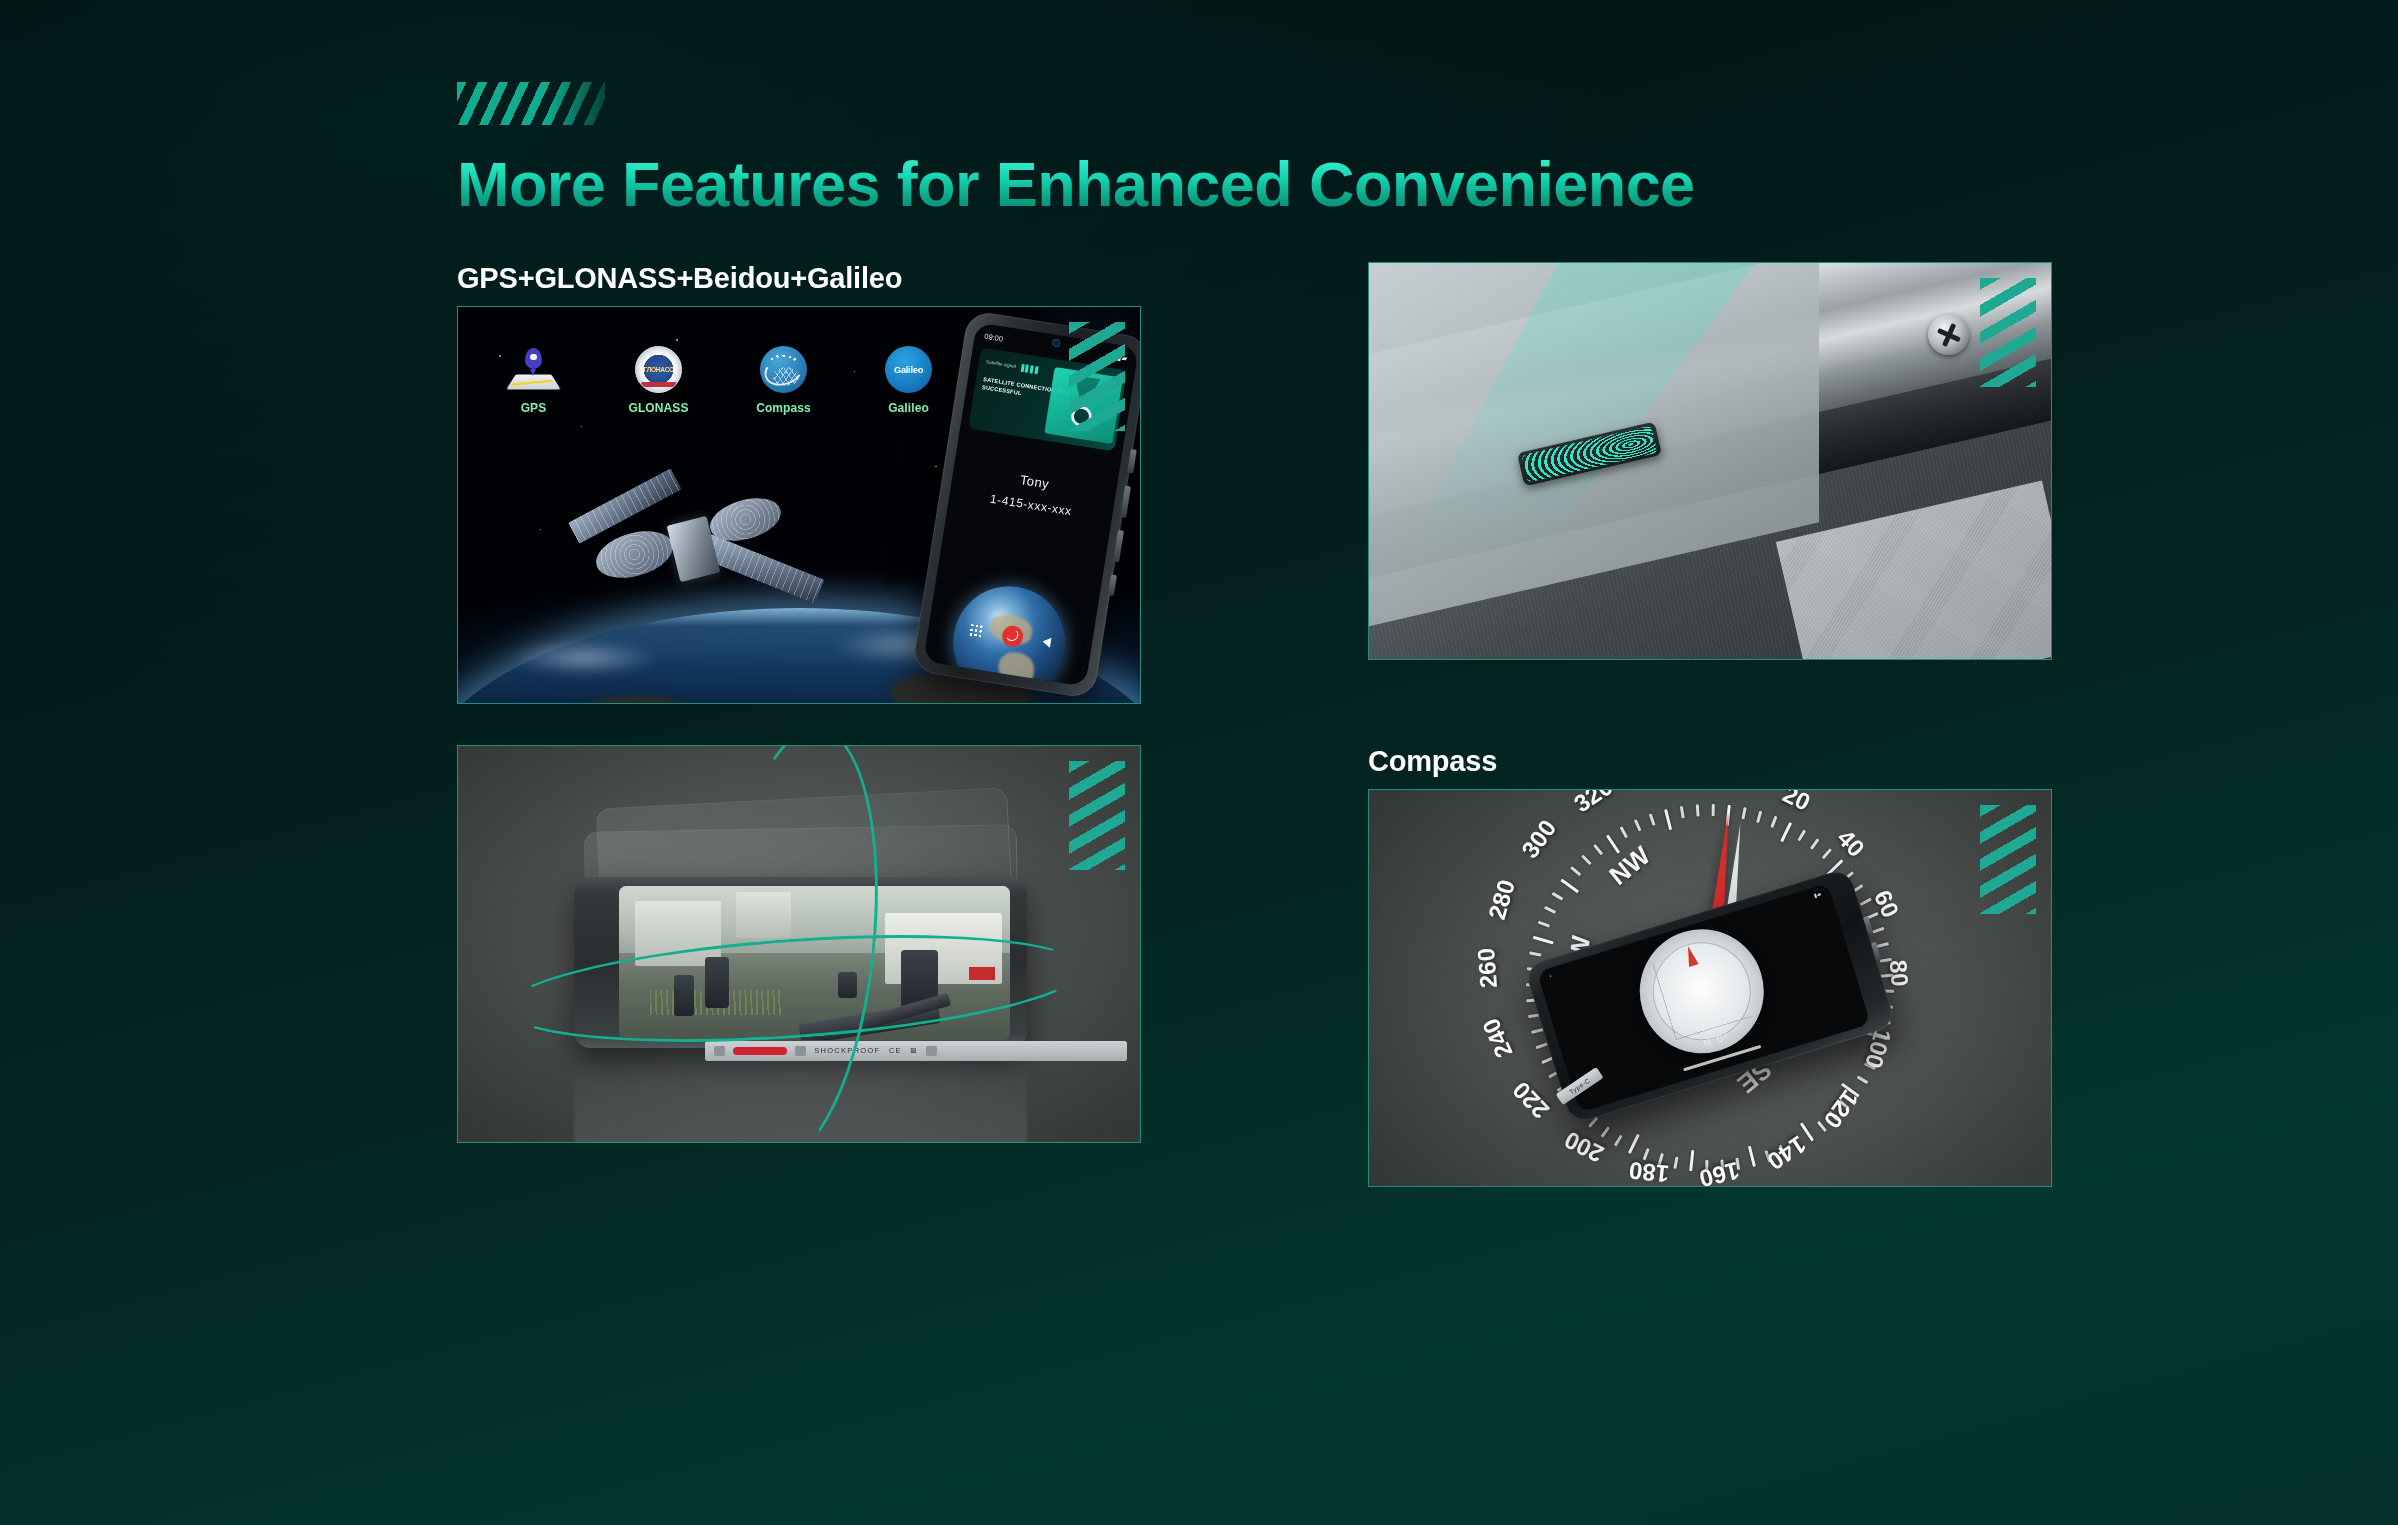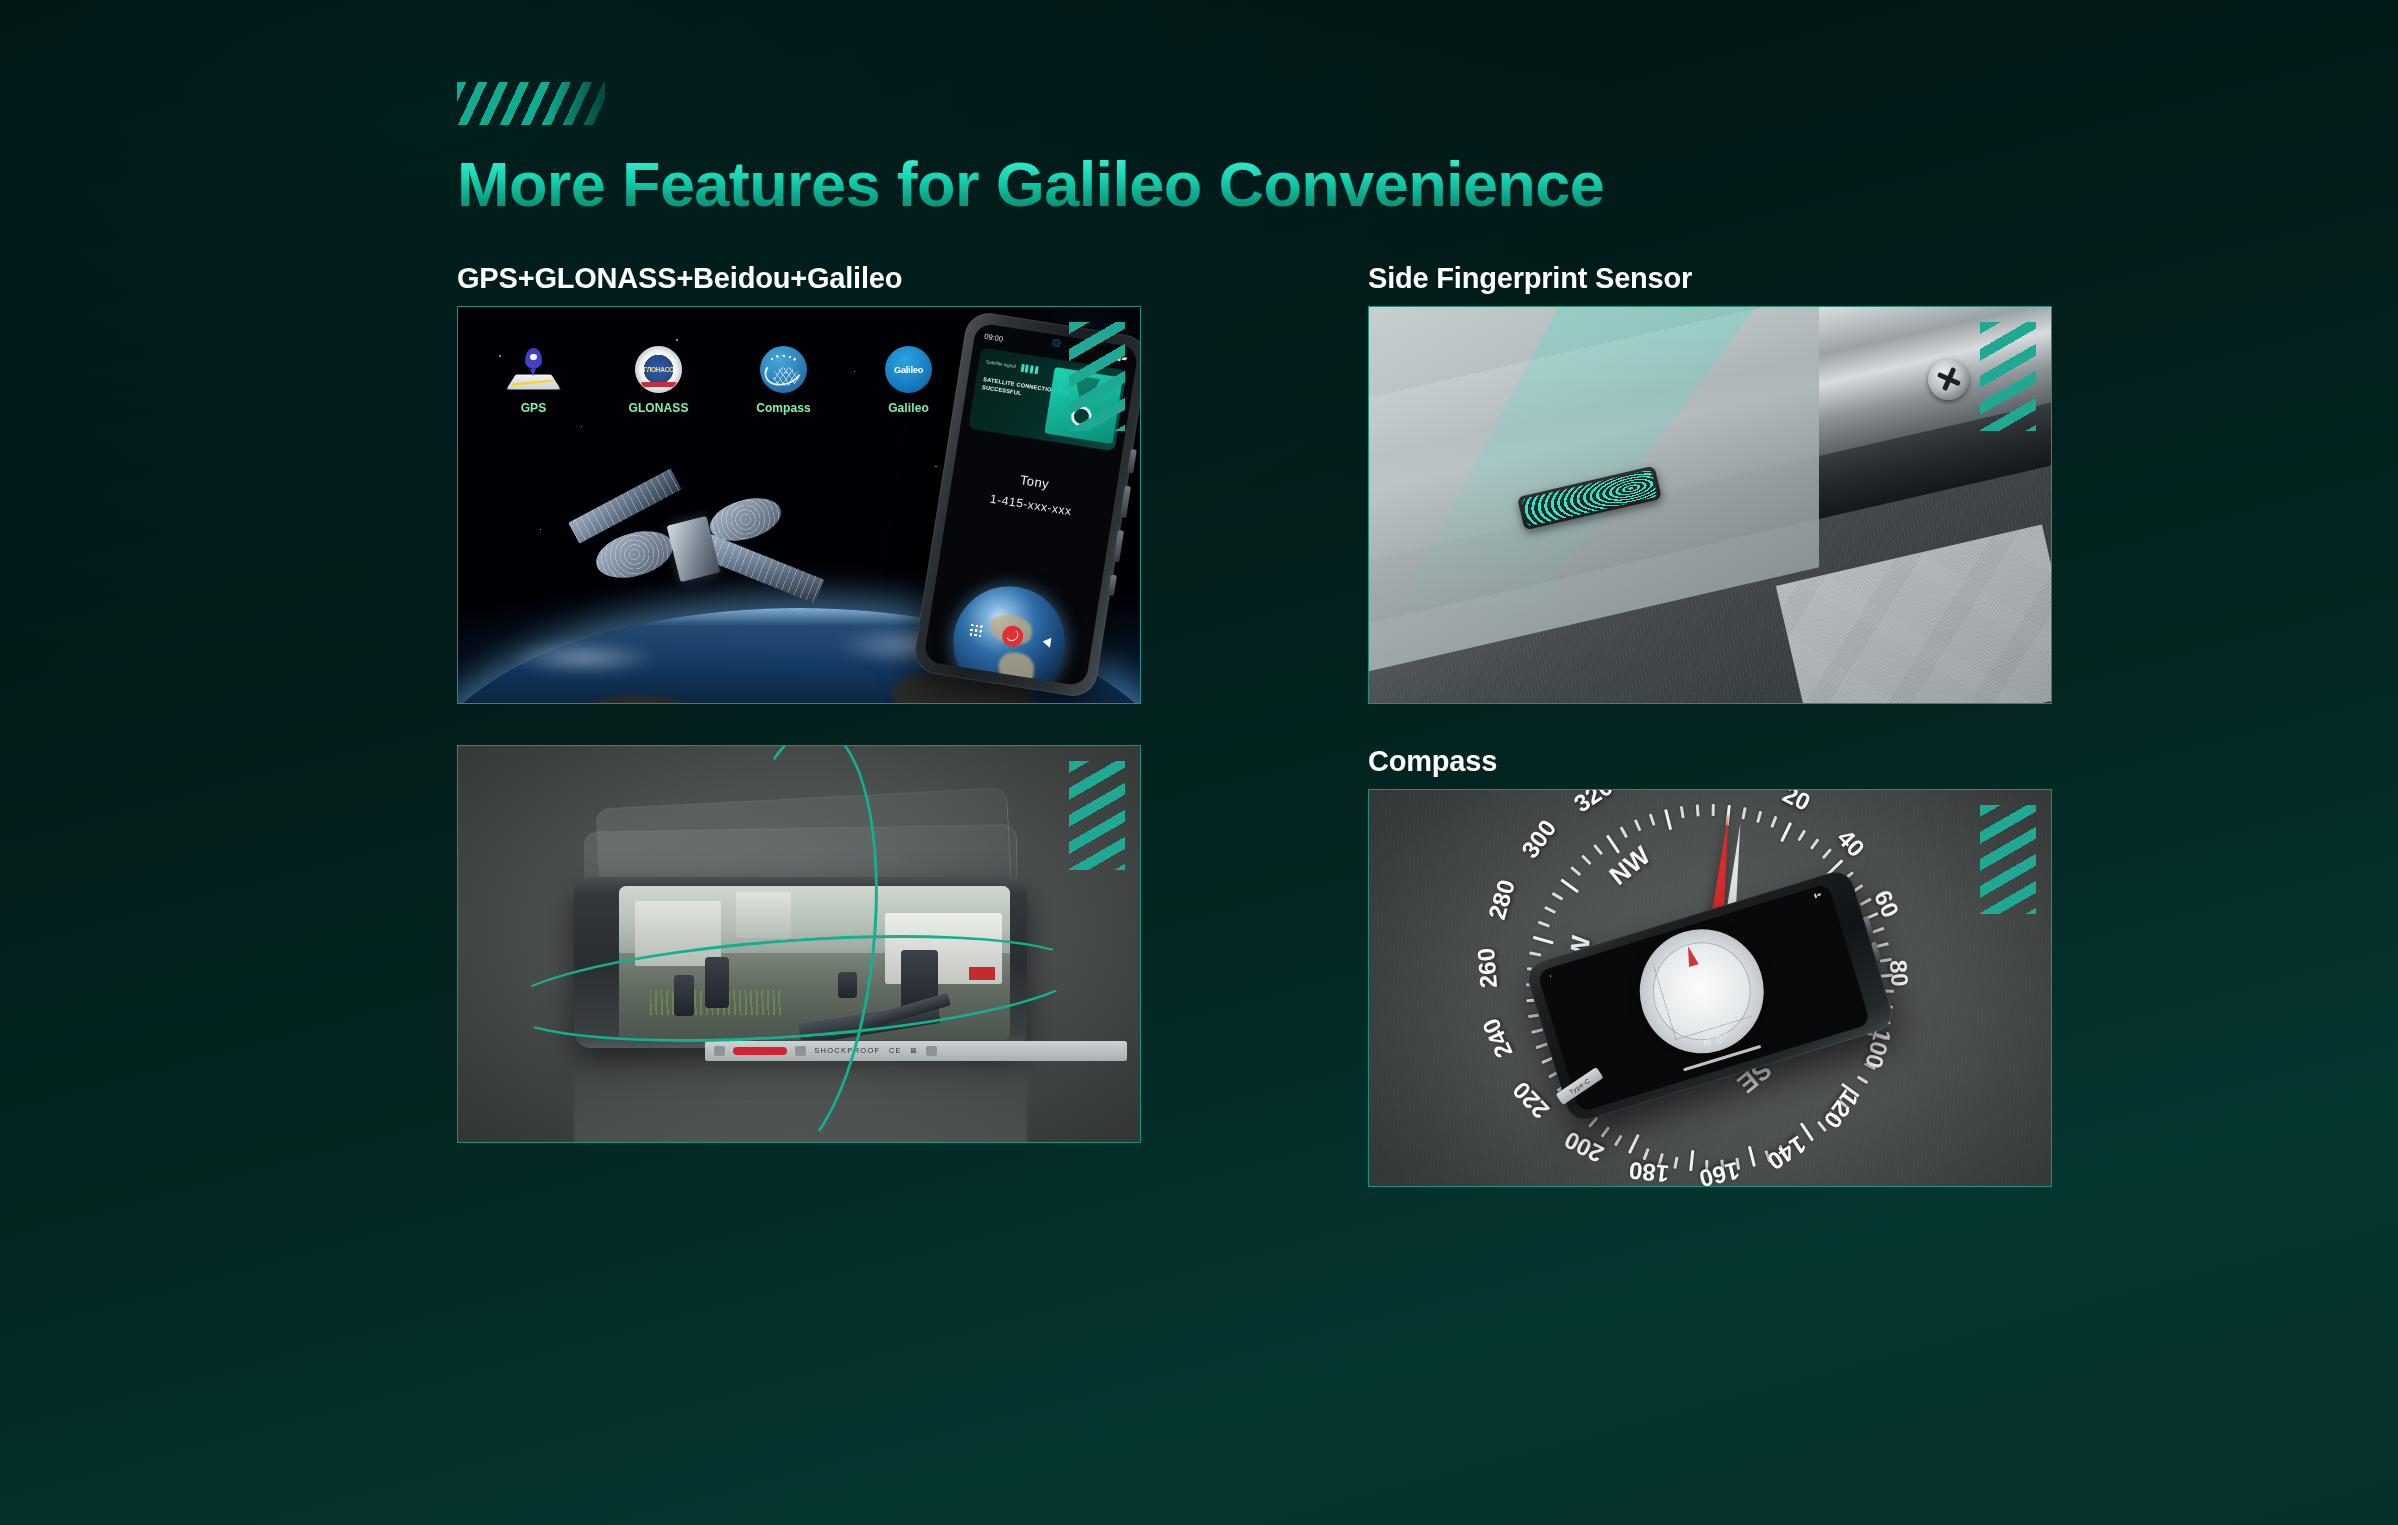--- a/index.html
+++ b/index.html
@@ -515,21 +515,21 @@
   .cmp-phone .sidekeys i { display:block; width:4.7px; height:19px; margin-bottom:7.5px;
       background:linear-gradient(180deg,#787f84,#3c4246); border-radius:1.9px; }
 </style>
 </head>
 <body>
 
 <div class="page">
 
   <div class="header">
     <div class="hatch-mark"></div>
-    <h1 class="main-title">More Features for Galileo Convenience</h1>
+    <h1 class="main-title">More Features for Enhanced Convenience</h1>
   </div>
 
   <div class="grid">
 
     <div class="cell">
       <div class="cell-label">GPS+GLONASS+Beidou+Galileo</div>
       <div class="card gps-card">
         <div class="card-inner">
           <div class="space-bg"></div>
           <div class="stars">
@@ -641,21 +641,20 @@
                 <span class="speaker"></span>
               </div>
             </div>
           </div>
         </div>
         <div class="corner-stripes"></div>
       </div>
     </div>
 
     <div class="cell">
-      <div class="cell-label">Side Fingerprint Sensor</div>
       <div class="card fp-card">
         <div class="card-inner">
           <div class="fp-scene"></div>
           <div class="fp-bottom"></div>
           <div class="fp-rail-dark"></div>
           <div class="fp-rail"></div>
           <div class="fp-glass"></div>
           <div class="fp-beam"></div>
           <div class="fp-fabric"></div>
           <div class="fp-button">

